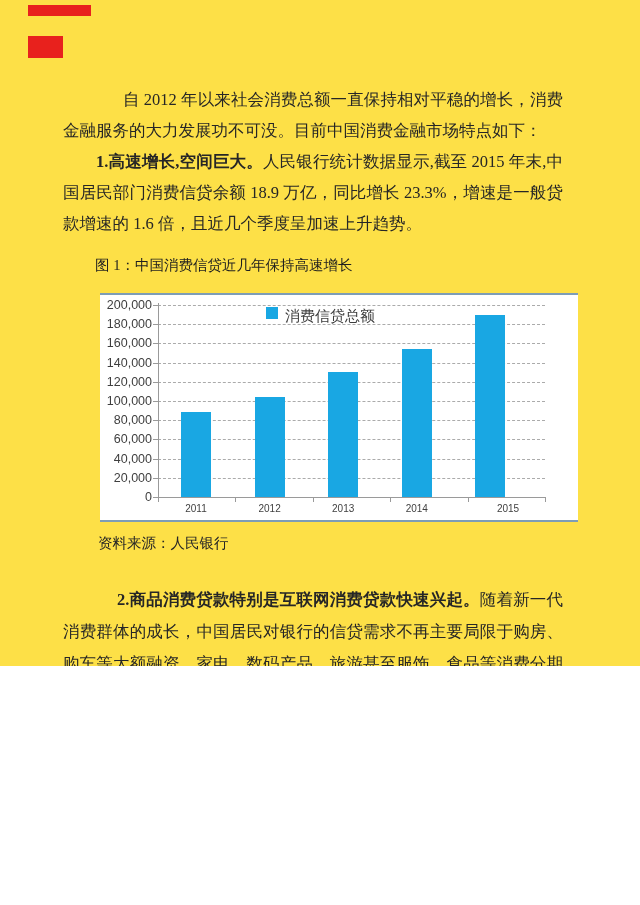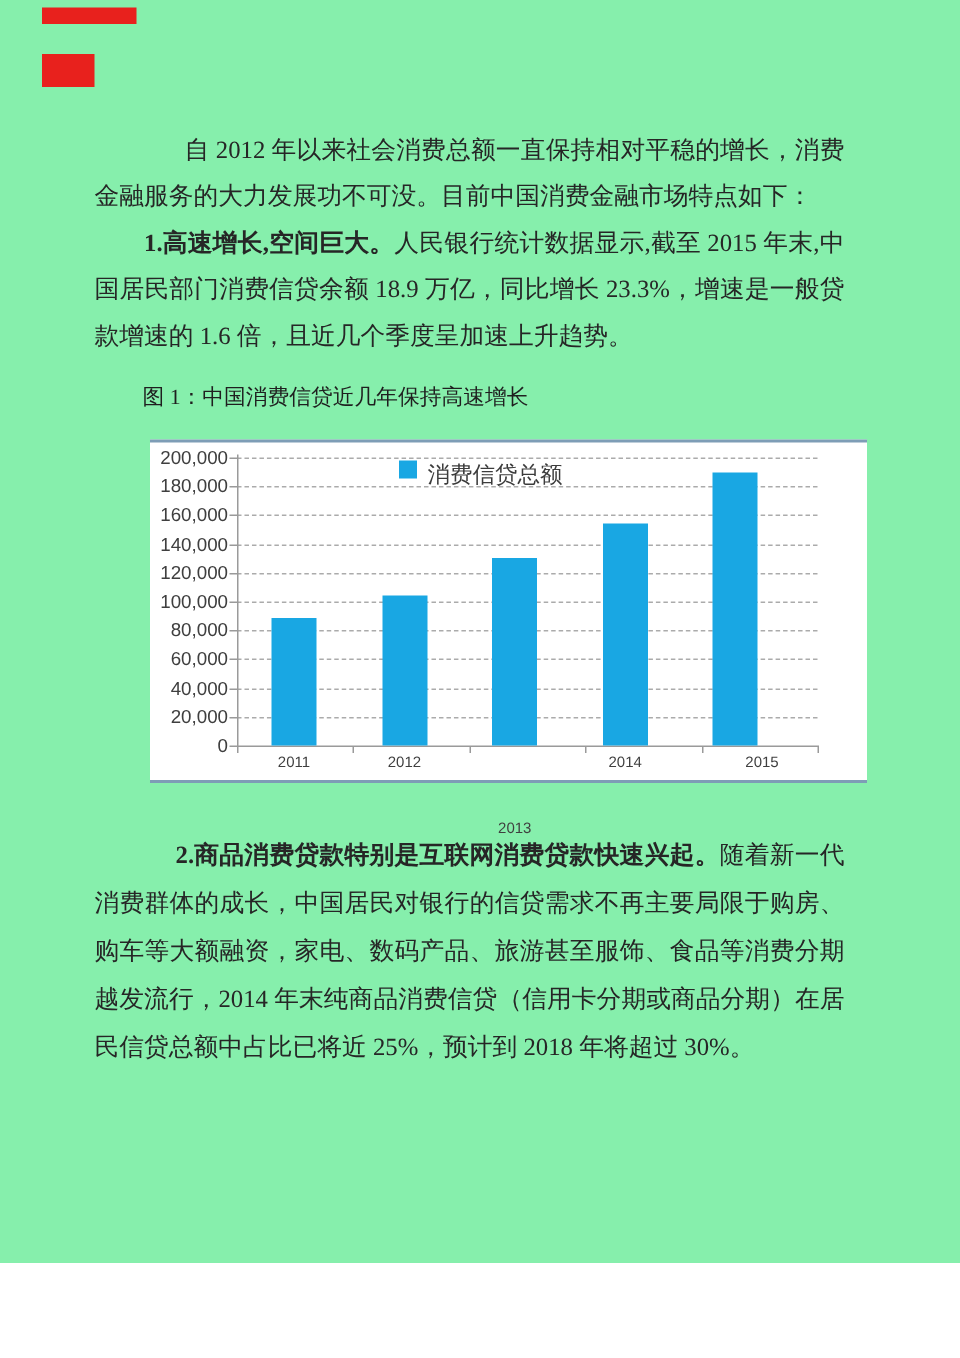--- a/index.html
+++ b/index.html
@@ -1,17 +1,17 @@
 <!DOCTYPE html>
 <html><head>
 <meta charset="utf-8">
 <style>
   html,body{margin:0;padding:0;background:#ffffff;}
   .page{
-    position:relative;width:640px;height:842px;background:#86efac;overflow:hidden;
+    position:relative;width:640px;height:666px;background:#fde047;overflow:hidden;
     font-family:"Liberation Serif","DejaVu Serif",serif;color:#262626;
   }
   .logo-bar{position:absolute;left:28px;top:5px;width:63px;height:11px;background:#e8211d;}
   .logo-block{position:absolute;left:28px;top:36px;width:35px;height:22px;background:#e8211d;}
   .content{padding:84px 77px 0 63px;font-size:16.5px;}
   .para{margin:0;line-height:31px;text-align:justify;}
   .p1{text-indent:60px;}
   .s1{text-indent:33px;}
   .s2{margin-top:32px;line-height:32px;text-indent:54px;}
   .para b{font-weight:700;}
@@ -91,26 +91,27 @@
           <div class="xtick" style="left: 135.4px;"></div>
           <div class="xtick" style="left: 212.8px;"></div>
           <div class="xtick" style="left: 290.2px;"></div>
           <div class="xtick" style="left: 367.6px;"></div>
           <div class="xtick" style="left: 445px;"></div>
           <div class="bar" style="left: 81px; top: 116.56px; height: 85.44px; background: rgb(25, 167, 227);"></div>
           <div class="xlabel" style="left: 64px;">2011</div>
           <div class="bar" style="left: 154.6px; top: 102.16px; height: 99.84px; background: rgb(25, 167, 227);"></div>
           <div class="xlabel" style="left: 137.6px;">2012</div>
           <div class="bar" style="left: 228.2px; top: 77.2px; height: 124.8px; background: rgb(25, 167, 227);"></div>
-          <div class="xlabel" style="left: 211.2px; margin-top: 44px;">2013</div>
+          <div class="xlabel" style="left: 211.2px;">2013</div>
           <div class="bar" style="left: 301.8px; top: 54.16px; height: 147.84px; background: rgb(25, 167, 227);"></div>
           <div class="xlabel" style="left: 284.8px;">2014</div>
           <div class="bar" style="left: 375.4px; top: 19.6px; height: 182.4px; background: rgb(25, 167, 227);"></div>
           <div class="xlabel" style="left: 376px;">2015</div>
         </div>
     </div>
 
+    <div class="source">资料来源：人民银行</div>
 
 
     <p class="para s2"><b>2.商品消费贷款特别是互联网消费贷款快速兴起。</b><span>随着新一代消费群体的成长，中国居民对银行的信贷需求不再主要局限于购房、购车等大额融资，家电、数码产品、旅游甚至服饰、食品等消费分期越发流行，2014 年末纯商品消费信贷（信用卡分期或商品分期）在居民信贷总额中占比已将近 25%，预计到 2018 年将超过 30%。</span></p>
 
   </div>
 </div>
 
 </body></html>

